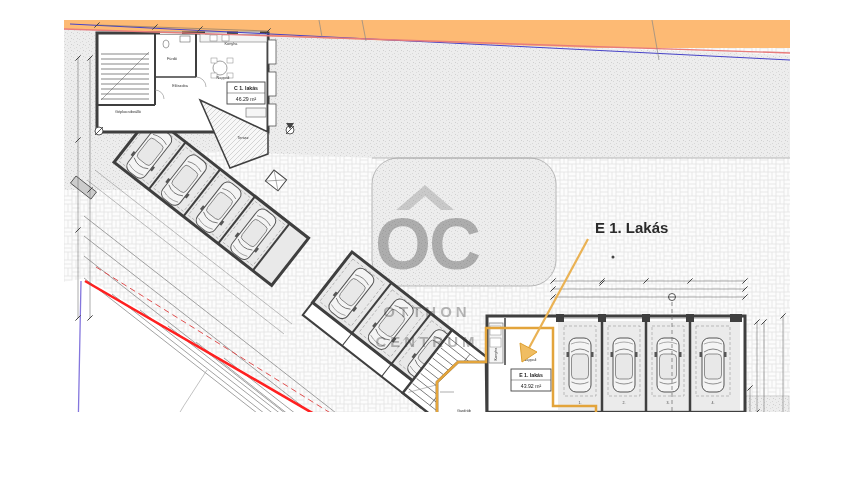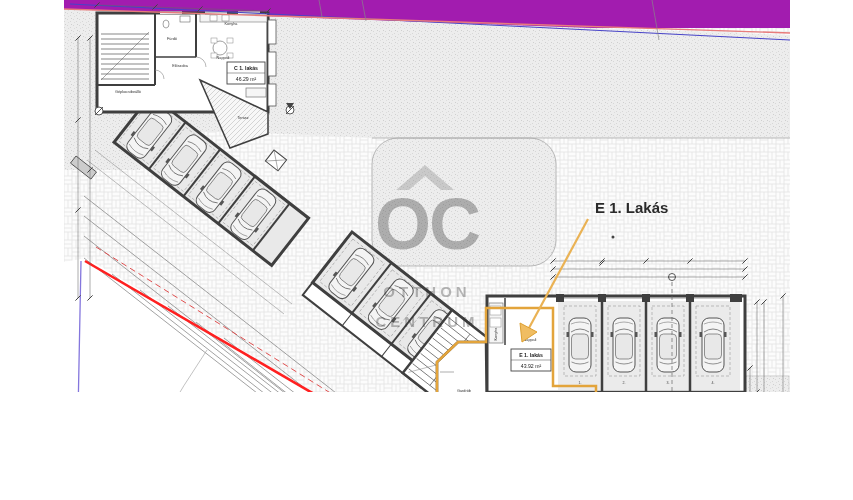--- a/index.html
+++ b/index.html
@@ -1,17 +1,17 @@
 <!DOCTYPE html>
 <html><head>
 <meta charset="utf-8">
 <style>
   html,body{margin:0;padding:0;background:#fff;}
-  #stage{position:relative;width:853px;height:392px;background:#a21caf;overflow:hidden;
-         font-family:"Liberation Sans", sans-serif;}
+  #stage{position:relative;width:853px;height:392px;background:#fdba74;overflow:hidden;
+         font-family:"Liberation Sans", sans-serif;margin-top:20px;}
   svg text{font-family:"Liberation Sans", sans-serif;fill:#2a2a2a;}
   .rl{font-size:3.8px;fill:#333;}
   .unit-box-t{font-size:5.2px;font-weight:bold;fill:#222;}
   .unit-box-a{font-size:5.2px;fill:#222;}
   .baynum{font-size:3.6px;fill:#444;}
 </style>
 </head>
 <body>
 
 <div id="stage">

